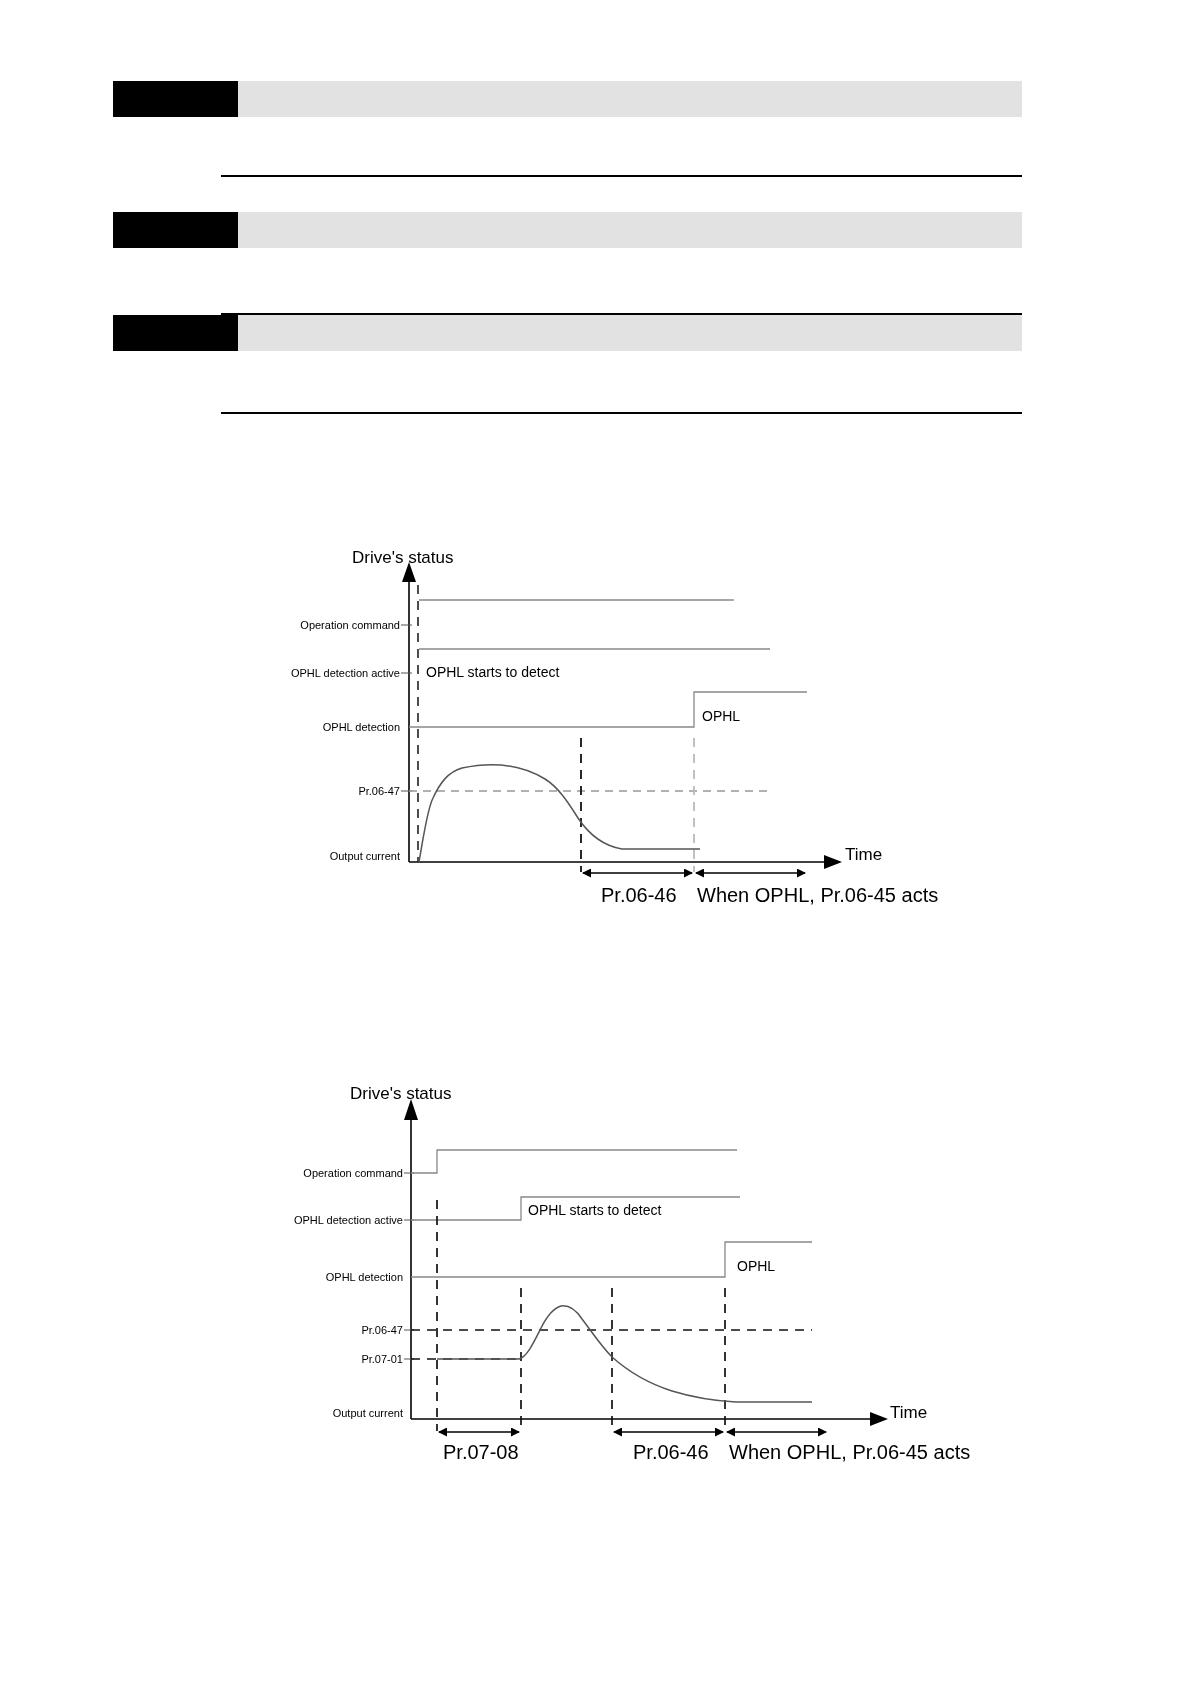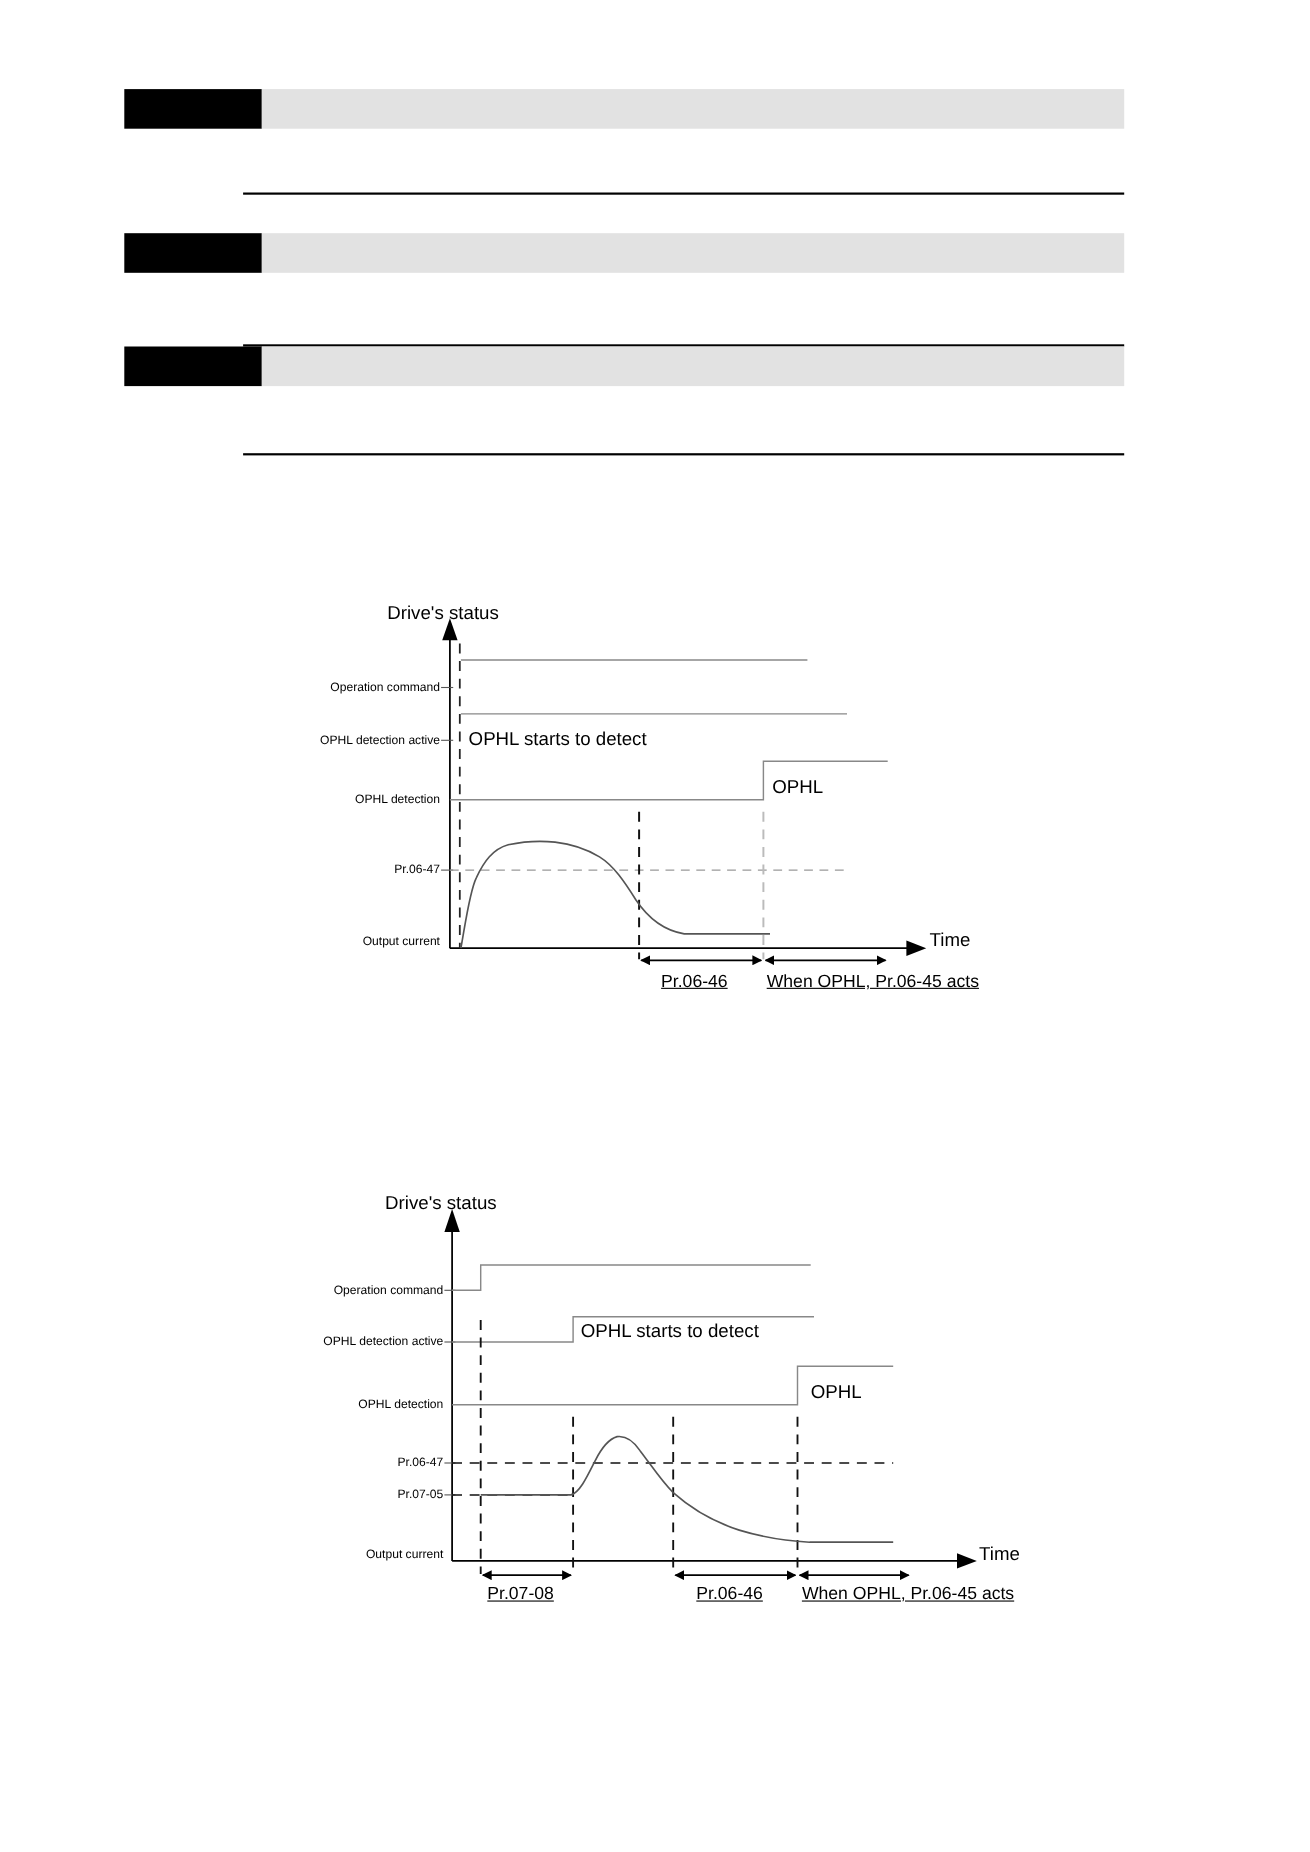--- a/index.html
+++ b/index.html
@@ -71,29 +71,28 @@
   }
   .ylabel {
     position: absolute;
     font-size: 11px;
     white-space: nowrap;
     text-align: right;
     transform: translateY(-50%);
   }
   .inline-label {
     position: absolute;
-    font-size: 17px;
+    font-size: 14px;
     white-space: nowrap;
     transform: translateY(-50%);
   }
   .bottom-label {
     position: absolute;
-    font-size: 16px;
-    white-space: nowrap;
-    text-decoration: underline;
+    font-size: 20px;
+    white-space: nowrap;
   }
 
   svg.plot {
     position: absolute;
     left: 0;
     top: 0;
     overflow: visible;
   }
 </style>
 </head>
@@ -206,21 +205,21 @@
     <div class="axis-title" style="left:350px; top:8px;">Drive's status</div>
 
     <div class="ylabel" style="left:140px; top:97px; width:263px;">Operation command</div>
 
     <div class="ylabel" style="left:140px; top:144px; width:263px;">OPHL detection active</div>
 
     <div class="ylabel" style="left:140px; top:201px; width:263px;">OPHL detection</div>
 
     <div class="ylabel" style="left:140px; top:254px; width:263px;">Pr.06-47</div>
 
-    <div class="ylabel" style="left:140px; top:283px; width:263px;">Pr.07-05</div>
+    <div class="ylabel" style="left:140px; top:283px; width:263px;">Pr.07-01</div>
 
     <div class="ylabel" style="left:140px; top:337px; width:263px;">Output current</div>
 
     <div class="inline-label" style="left:528px; top:134px;">OPHL starts to detect</div>
 
     <div class="inline-label" style="left:737px; top:190px;">OPHL</div>
 
     <div class="bottom-label" style="left:443px; top:365px;">Pr.07-08</div>
 
     <div class="bottom-label" style="left:633px; top:365px;">Pr.06-46</div>

